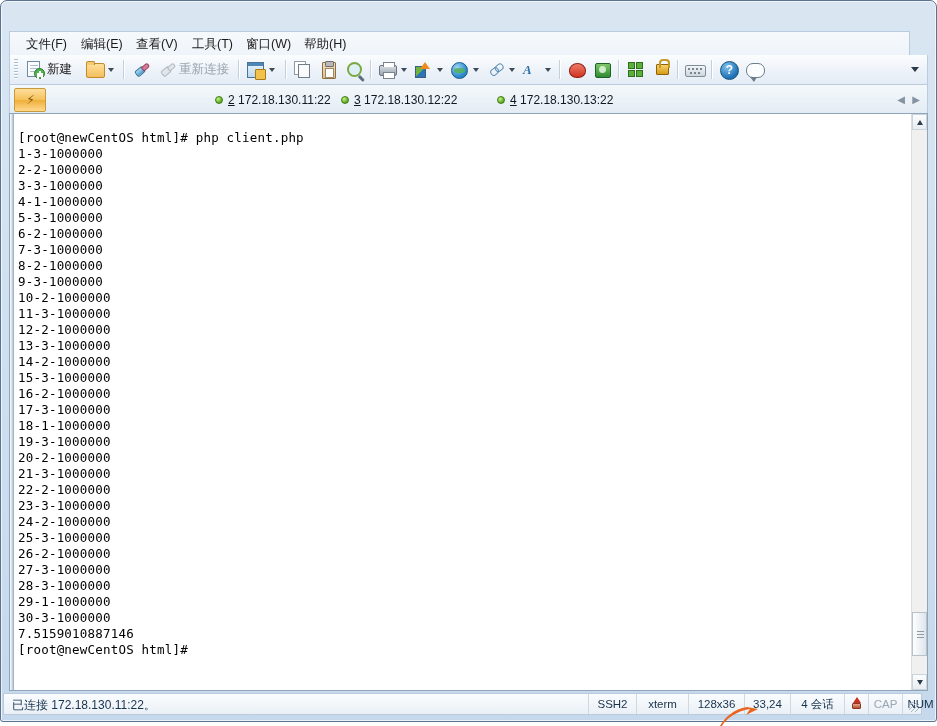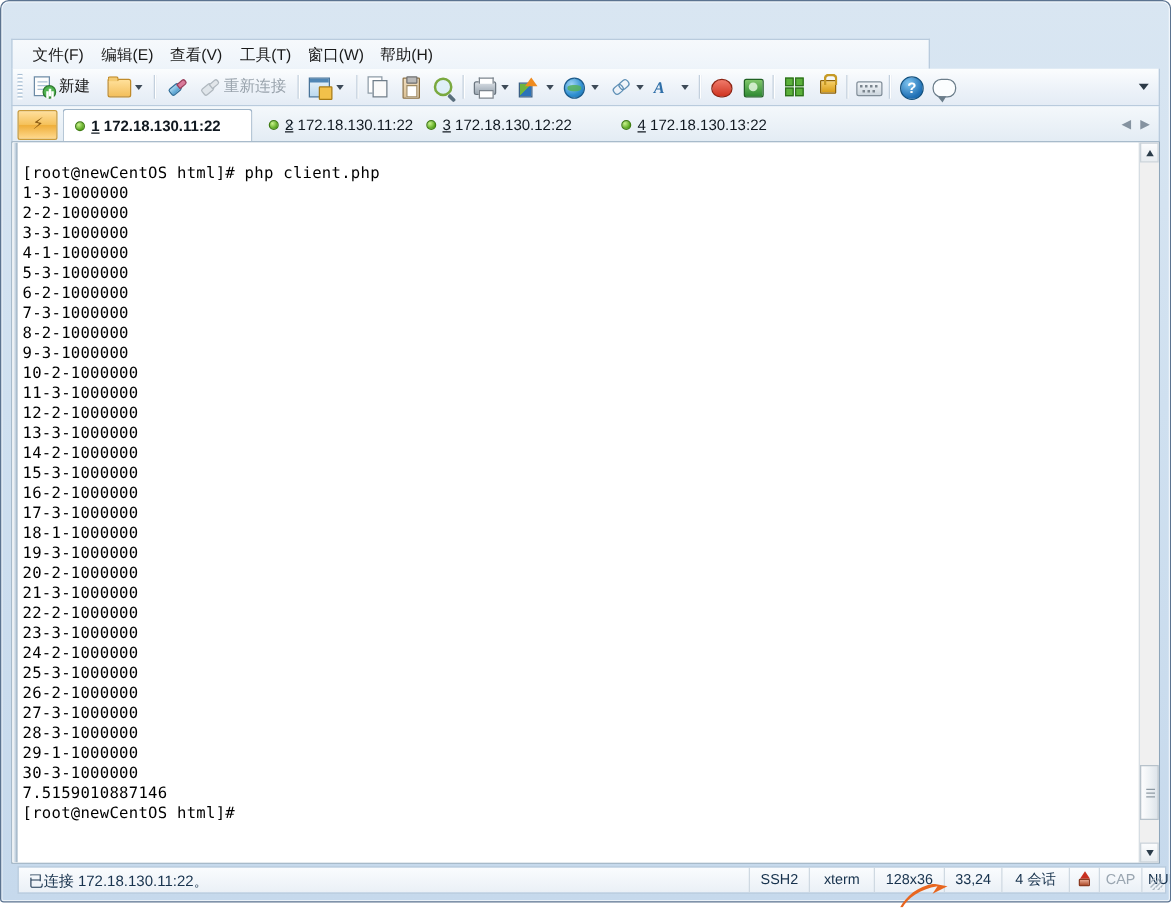--- a/index.html
+++ b/index.html
@@ -87,21 +87,21 @@
     line-height: 12px;
     color: #274a6e;
     font-family: "DejaVu Sans", sans-serif;
   }
   #btn-close .win-btn-glyph { color: #ffffff; font-weight: bold; font-size: 12px; }
 
   
   #menu-bar {
     position: absolute;
     left: 8px; top: 30px;
-    width: 735px;
+    width: 901px;
     height: 24px;
     background: linear-gradient(to bottom, #f6f9fc 0%, #eef4fa 100%);
     border: 1px solid #b9cbdd;
     border-bottom: none;
     box-sizing: border-box;
   }
   .menu-item {
     position: absolute;
     top: 4px;
     height: 17px;
@@ -382,21 +382,21 @@
     position: absolute;
     left: 4px; top: 18px;
     width: 7px; height: 1px;
     background: #8e9aa4;
     box-shadow: 0 3px 0 #8e9aa4, 0 6px 0 #8e9aa4;
   }
 
   
   #status-bar {
     position: absolute;
-    left: 13px; top: 692px;
+    left: 2px; top: 692px;
     width: 919px;
     height: 22px;
     box-sizing: border-box;
     border: 1px solid #b9cbdd;
     background: linear-gradient(to bottom, #fafcfe 0%, #eaf0f6 100%);
   }
   #status-text {
     position: absolute;
     left: 8px; top: 3px;
     font-size: 12px;
@@ -585,25 +585,20 @@
     </div>
 
     <div id="toolbar-overflow"></div>
   </div>
 
   <div id="tab-bar">
     <div id="tab-launcher">
       <span class="bolt">⚡</span>
     </div>
 
-    <div class="tab active" style="left:40px;width:152px">
-      <span class="tab-dot"></span>
-      <span class="tab-label"><span class="tab-num">1</span> <span>172.18.130.11:22</span></span>
-      <span class="tab-close" style="left:176px">×</span>
-    </div>
 
     <div class="tab" style="left:196px;width:130px">
       <span class="tab-dot"></span>
       <span class="tab-label"><span class="tab-num">2</span> <span>172.18.130.11:22</span></span>
     </div>
 
     <div class="tab" style="left:322px;width:130px">
       <span class="tab-dot"></span>
       <span class="tab-label"><span class="tab-num">3</span> <span>172.18.130.12:22</span></span>
     </div>

